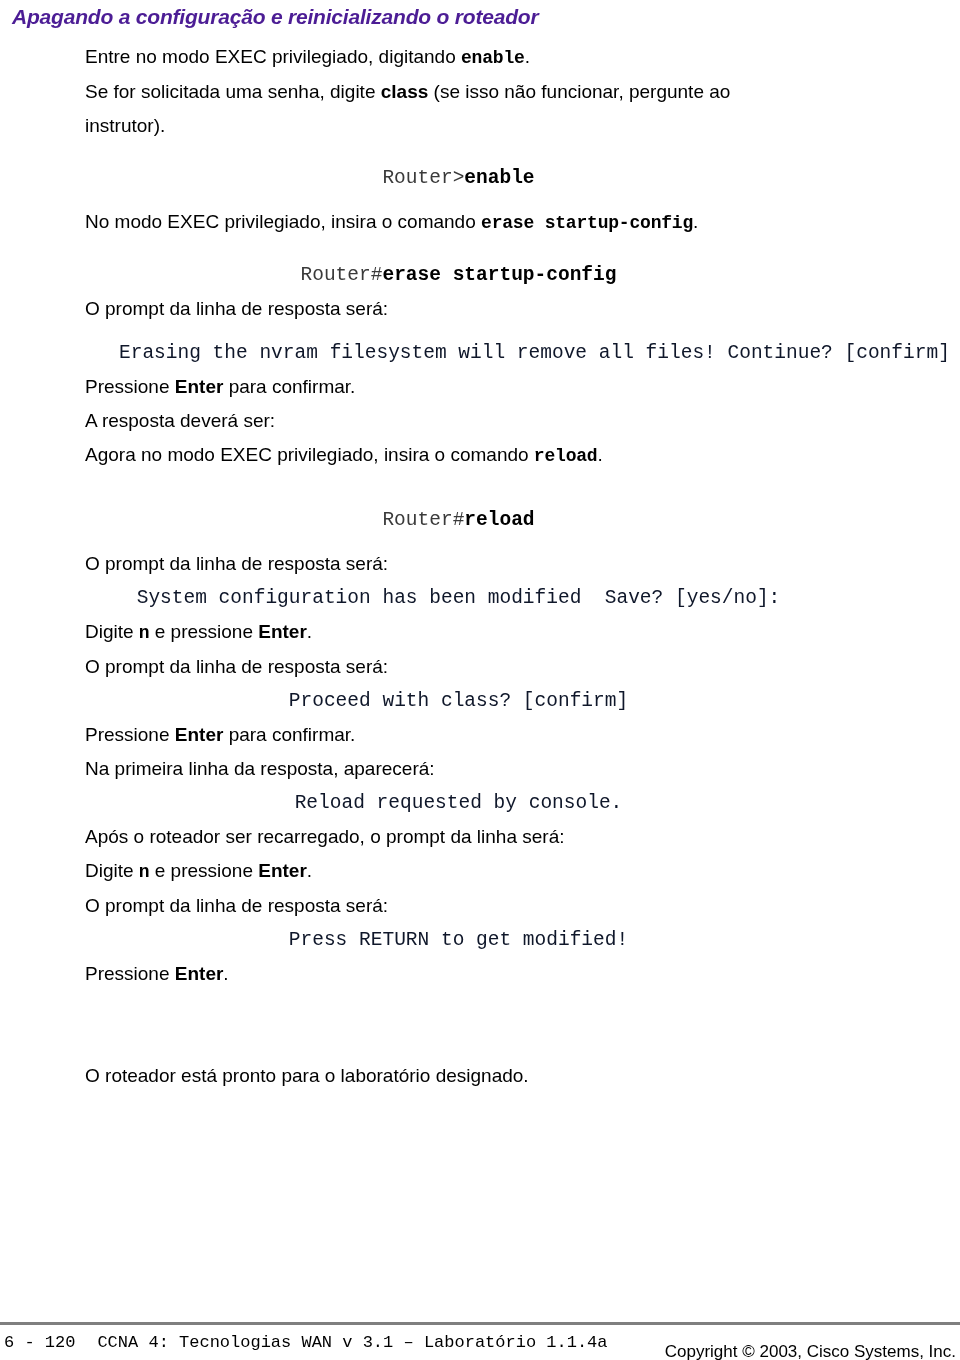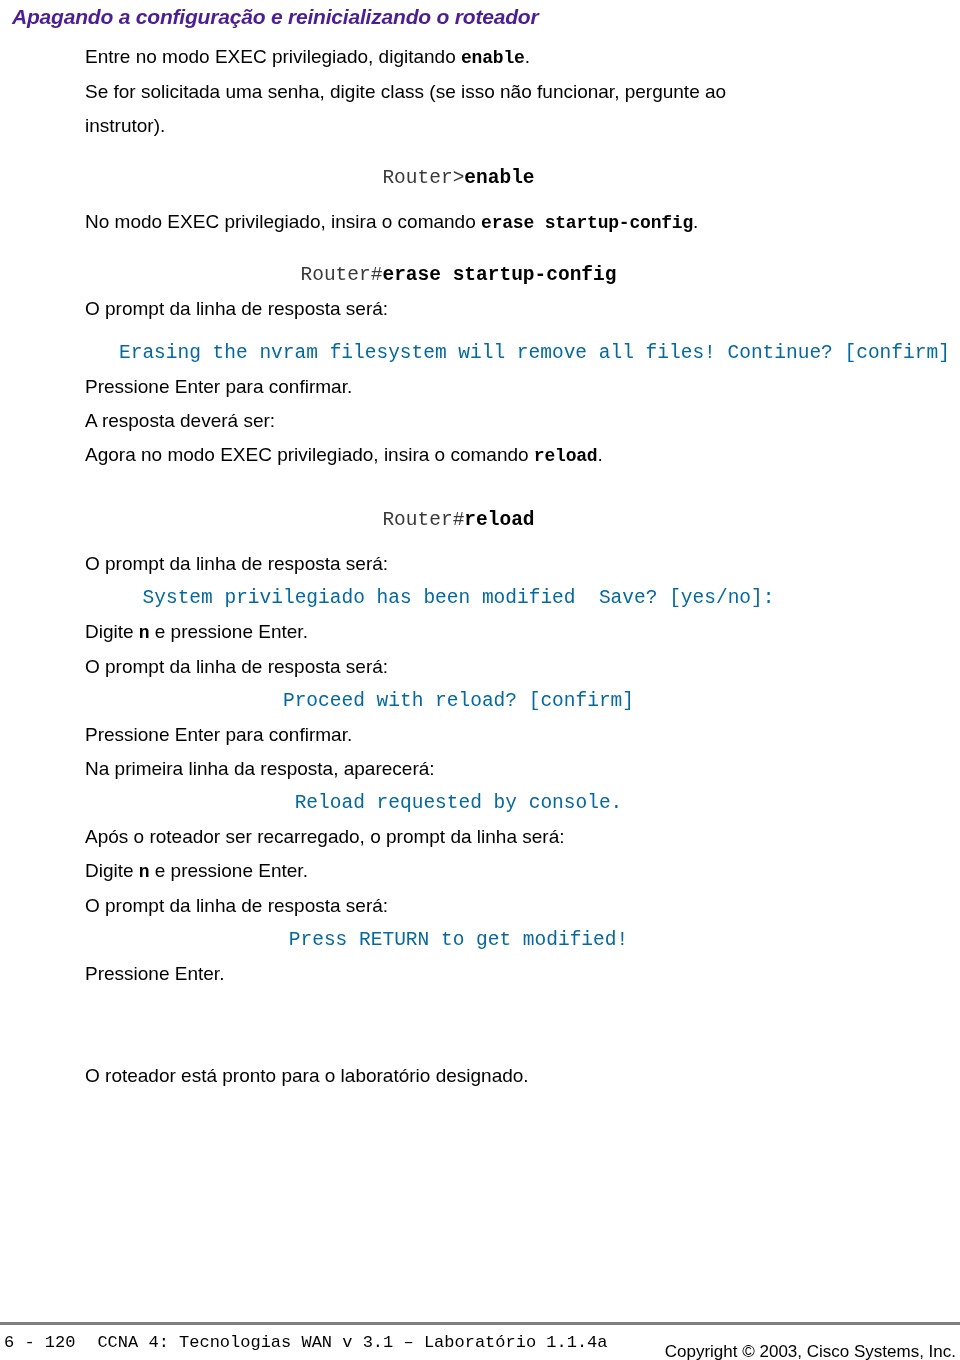--- a/index.html
+++ b/index.html
@@ -69,25 +69,25 @@
 
   .code .prompt {
     font-weight: normal;
     color: #3a3a3a;
   }
   .code .cmd {
     font-weight: bold;
     color: #000;
   }
   .code.output {
-    color: #0369a1;
+    color: #0f172a;
     font-weight: normal;
   }
 
-  b, .bold { font-weight: normal; }
+  b, .bold { font-weight: bold; }
 
   .mono-inline {
     font-family: "Liberation Mono", monospace;
     font-size: 18px;
     font-weight: bold;
     letter-spacing: -0.2px;
   }
 
   .spacer-sm { height: 10px; }
   .spacer-md { height: 18px; }
@@ -168,27 +168,27 @@
     <p class="para"><span>Agora no modo EXEC privilegiado, insira o comando </span><span class="mono-inline">reload</span><span>.</span></p>
 
     <div class="spacer-lg"></div>
 
     <p class="code"><span class="prompt">Router#</span><span class="cmd">reload</span></p>
 
     <div class="spacer-sm"></div>
 
     <p class="para">O prompt da linha de resposta será:</p>
 
-    <p class="code output">System privilegiado has been modified  Save? [yes/no]:</p>
+    <p class="code output">System configuration has been modified  Save? [yes/no]:</p>
 
     <p class="para"><span>Digite </span><span class="mono-inline">n</span><span> e pressione </span><b>Enter</b><span>.</span></p>
 
     <p class="para">O prompt da linha de resposta será:</p>
 
-    <p class="code output">Proceed with reload? [confirm]</p>
+    <p class="code output">Proceed with class? [confirm]</p>
 
     <p class="para"><span>Pressione </span><b>Enter</b><span> para confirmar.</span></p>
 
     <p class="para">Na primeira linha da resposta, aparecerá:</p>
 
     <p class="code output">Reload requested by console.</p>
 
     <p class="para">Após o roteador ser recarregado, o prompt da linha será:</p>
 
 

